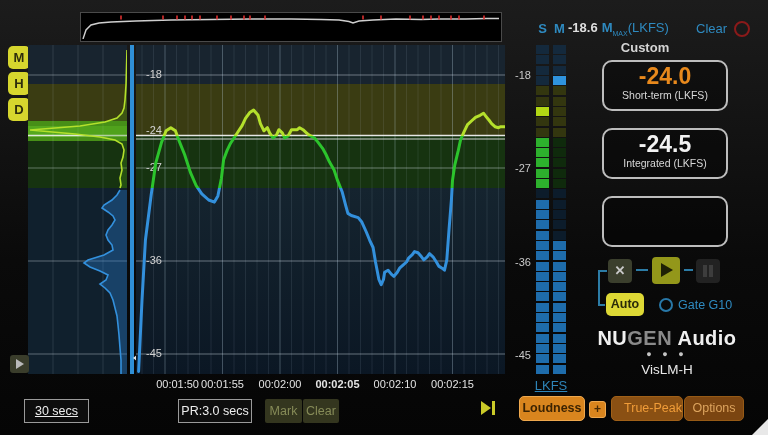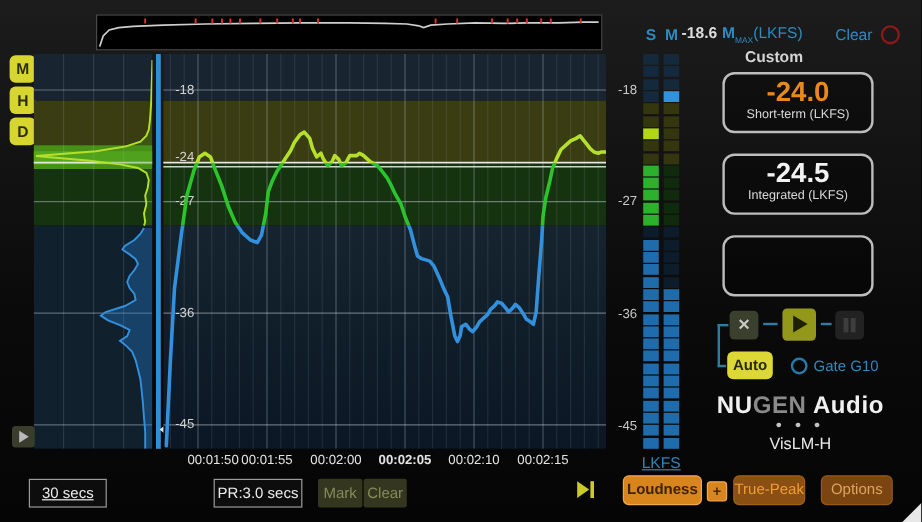--- a/index.html
+++ b/index.html
@@ -62,21 +62,21 @@
   .tool-btn{top:399px;height:22px;border:1.5px solid #9a9a9a;background:#0d0d0d;color:#ededed;
             font-size:12.5px;text-align:center;line-height:22px;cursor:pointer;}
   .dim-btn{top:399px;height:24px;background:#34361f;color:#868b58;font-size:12.5px;text-align:center;line-height:24px;cursor:pointer;border-radius:2px;}
   #skip-icon{left:481px;top:401px;width:16px;height:14px;cursor:pointer;}
   #skip-icon .tri{position:absolute;left:0;top:0;width:0;height:0;border-top:7px solid transparent;border-bottom:7px solid transparent;border-left:10px solid #caca28;}
   #skip-icon .bar{position:absolute;left:11px;top:0;width:3px;height:14px;background:#caca28;}
   .mode-btn{top:396px;height:23px;border-radius:5px;font-size:12.5px;text-align:center;line-height:23px;cursor:pointer;font-weight:bold;}
   #btn-loudness{left:519px;width:64px;background:#d9851e;border:1.5px solid #eea84e;color:#3c2302;}
   #btn-plus{left:589px;top:401px;width:15px;height:15px;background:#d9851e;border:1px solid #eea84e;border-radius:3px;
             color:#482a04;font-weight:bold;font-size:12px;text-align:center;line-height:15px;cursor:pointer;}
-  #btn-truepeak{left:611px;width:58px;background:#8a5013;border:1.5px solid #a06018;color:#f09c38;font-weight:normal;}
+  #btn-truepeak{left:611px;width:58px;background:#8a5013;border:1.5px solid #a06018;color:#f09c38;font-weight:normal;padding-left:12px;}
   #btn-options{left:684px;width:58px;background:#7b4511;border:1.5px solid #965a16;color:#dda45e;font-weight:normal;}
   #resize-grip{right:0;bottom:0;width:0;height:0;border-bottom:16px solid #e8e8e8;border-left:16px solid transparent;cursor:nwse-resize;}
 </style>
 </head>
 <body>
 
 <div id="app">
 
   <div id="waveform" class="abs"><svg width="418" height="26" xmlns="http://www.w3.org/2000/svg">
         <polyline points="2,26 5,17 10,12 18,10 30,9 55,8 90,7 130,6.5 170,6 210,6 240,6.5 258,7 268,8.5 272,10 278,8 292,7 315,6 340,6.5 358,6 385,6 405,5.5 418,5.5" fill="none" stroke="#CFCFCF" stroke-width="1.4"></polyline>

